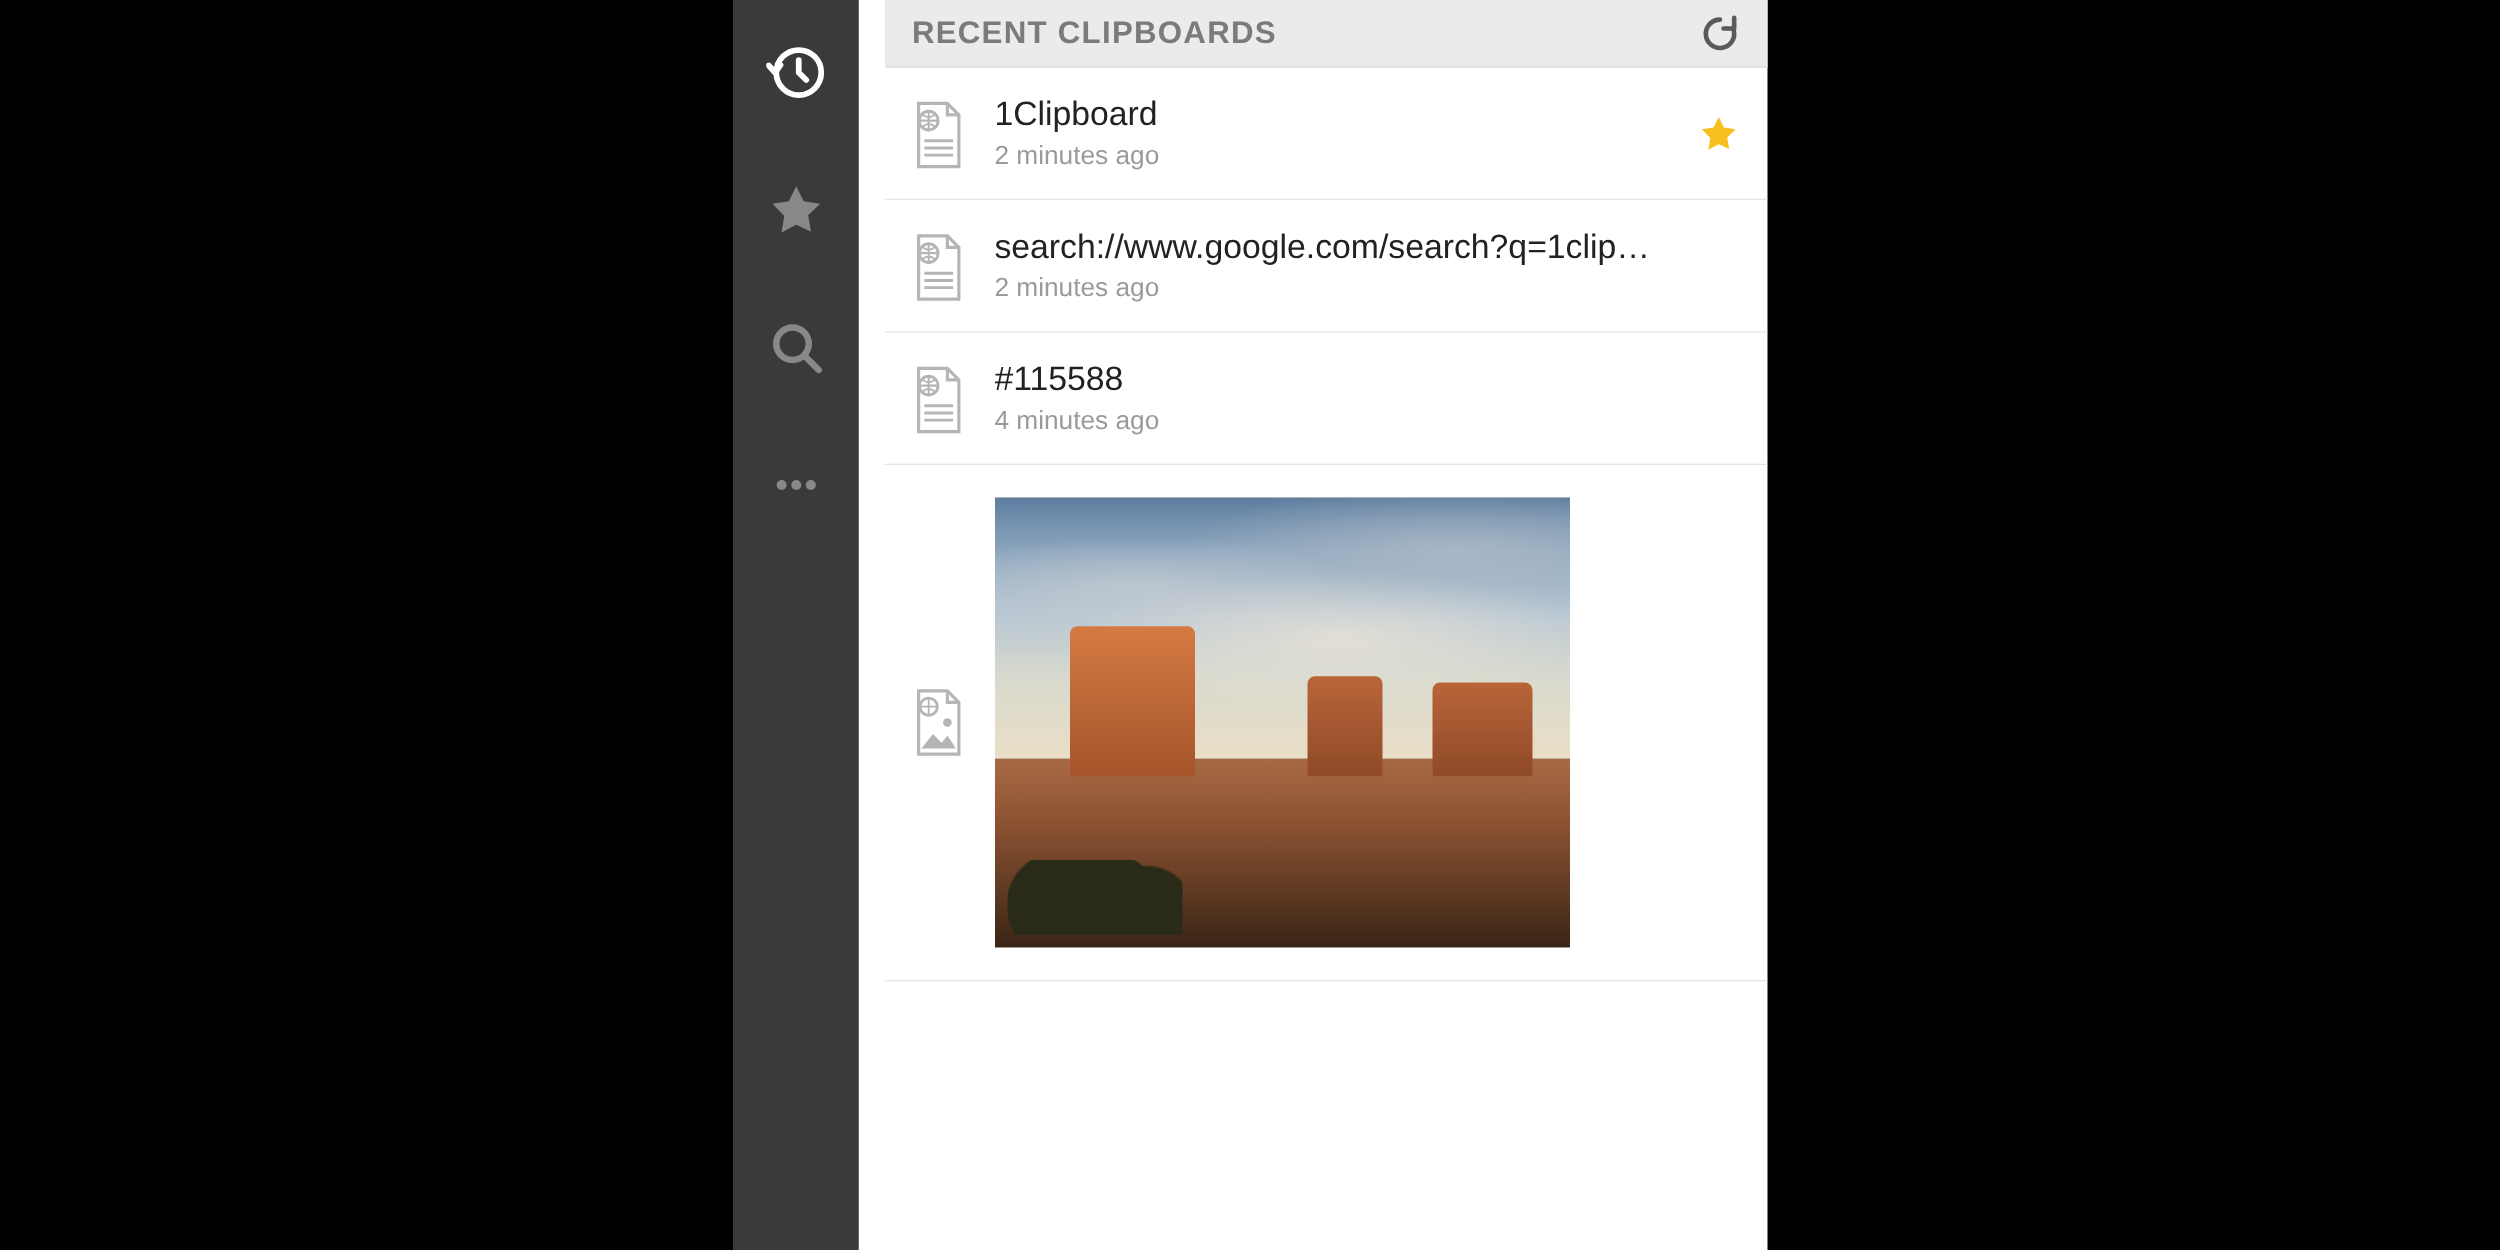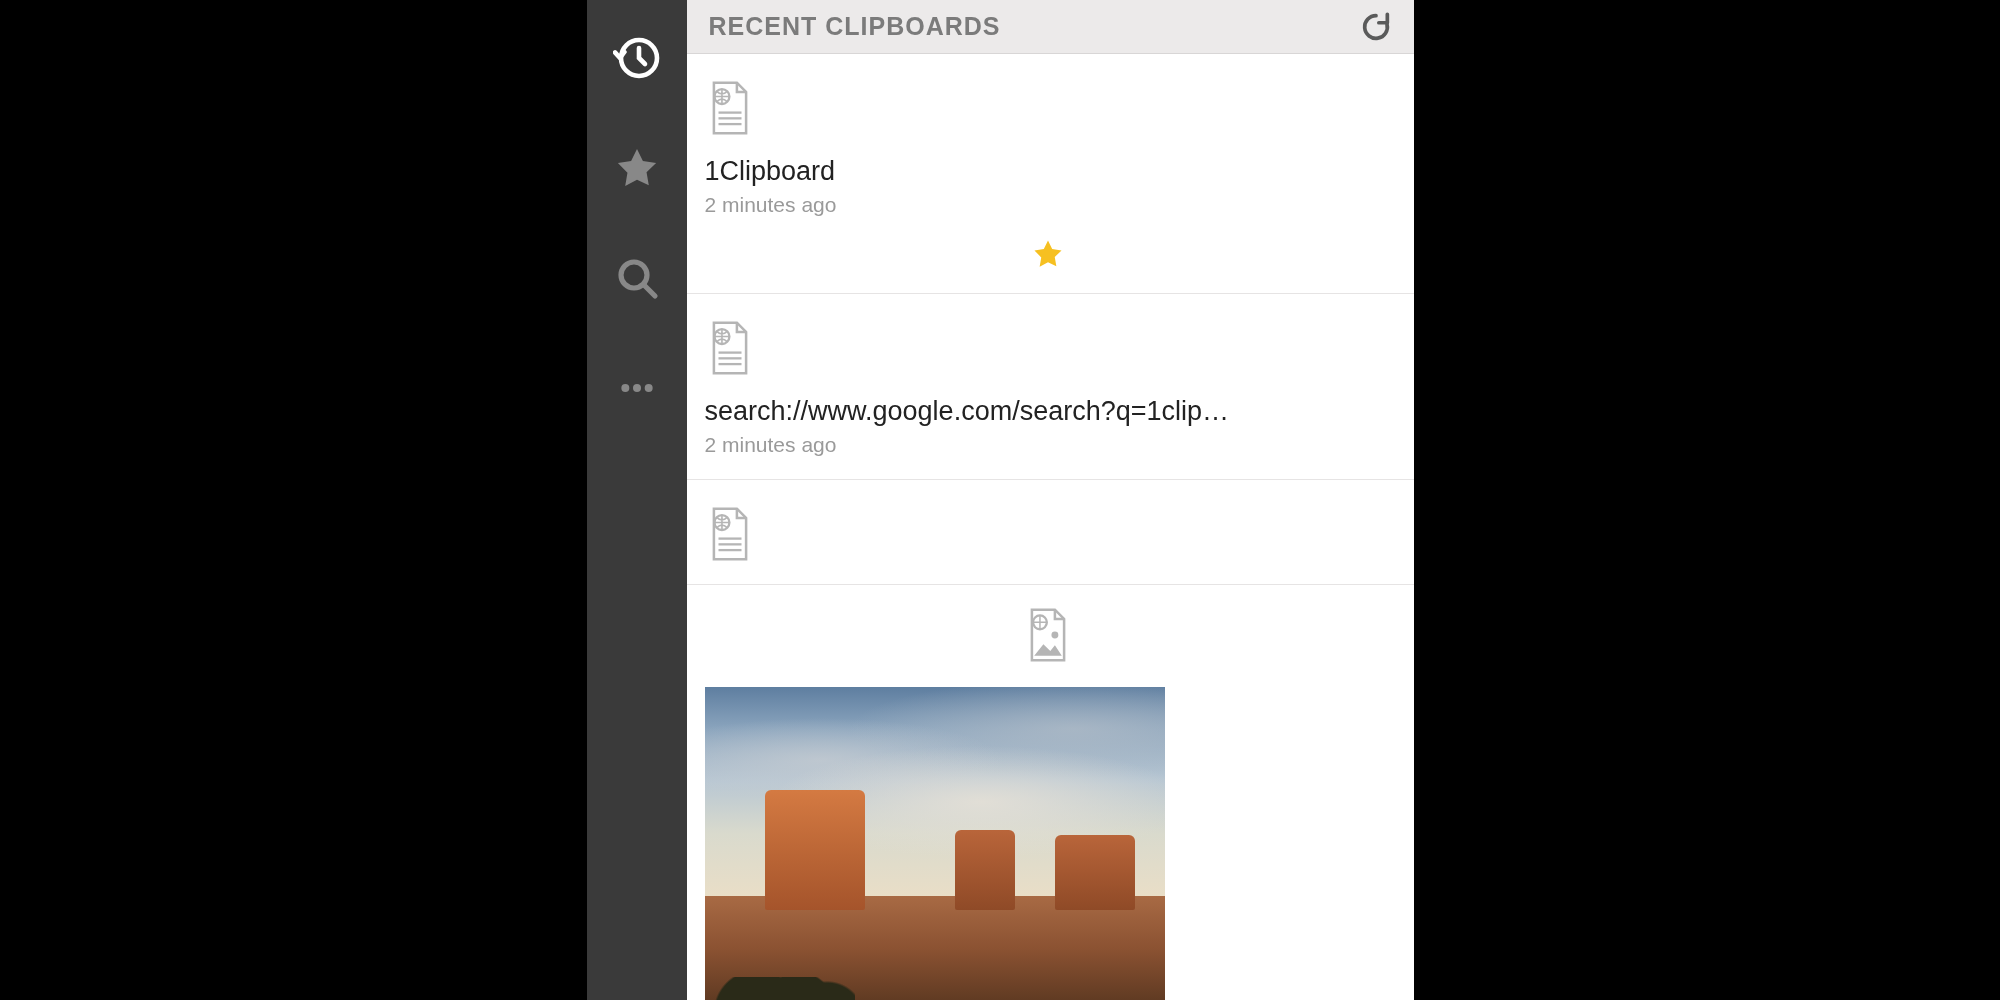--- a/index.html
+++ b/index.html
@@ -10,20 +10,21 @@
     display: flex;
     justify-content: center;
     align-items: flex-start;
   }
   .app {
     width: 827px;
     height: 1000px;
     display: flex;
     background: #fff;
     box-shadow: 0 0 0 1px rgba(0,0,0,.3);
+    gap: 21px;
   }
   
   .sidebar {
     width: 100px;
     background: #3a3a3a;
     display: flex;
     flex-direction: column;
     align-items: center;
     padding-top: 30px;
     gap: 54px;
@@ -69,21 +70,20 @@
   .refresh-btn svg { width: 34px; height: 34px; }
 
   .list { flex: 1; overflow: hidden; }
   .item {
     display: flex;
     align-items: flex-start;
     padding: 22px 22px 22px 18px;
     border-bottom: 1px solid #e6e4e4;
     gap: 20px;
     cursor: pointer;
-    flex-direction: column;
   }
   .item-icon {
     width: 50px;
     display: flex; align-items: flex-start; justify-content: center;
     color: #b5b5b5;
     flex-shrink: 0;
     padding-top: 4px;
   }
   .item-icon svg { width: 46px; height: 56px; }
   .item-body {
@@ -245,20 +245,24 @@
           <svg viewBox="0 0 40 48">
             <path d="M6 2h20l8 8v36H6z" fill="none" stroke="currentColor" stroke-width="2.2"></path>
             <path d="M26 2v8h8" fill="none" stroke="currentColor" stroke-width="2.2"></path>
             <circle cx="13" cy="14" r="6.5" fill="none" stroke="currentColor" stroke-width="2"></circle>
             <path d="M6.5 14h13M13 7.5v13M8.5 9.5c3 3 6 3 9 0M8.5 18.5c3-3 6-3 9 0" stroke="currentColor" stroke-width="1.4" fill="none"></path>
             <line x1="10" y1="28" x2="30" y2="28" stroke="currentColor" stroke-width="2"></line>
             <line x1="10" y1="33" x2="30" y2="33" stroke="currentColor" stroke-width="2"></line>
             <line x1="10" y1="38" x2="30" y2="38" stroke="currentColor" stroke-width="2"></line>
           </svg>
         </div>
+        <div class="item-body">
+          <div class="item-title">#115588</div>
+          <div class="item-time">4 minutes ago</div>
+        </div>
       </div>
 
       <div class="item image">
         <div class="item-icon">
           <svg viewBox="0 0 40 48">
             <path d="M6 2h20l8 8v36H6z" fill="none" stroke="currentColor" stroke-width="2.2"></path>
             <path d="M26 2v8h8" fill="none" stroke="currentColor" stroke-width="2.2"></path>
             <circle cx="13" cy="13" r="6" fill="none" stroke="currentColor" stroke-width="2"></circle>
             <path d="M7 13h12M13 7v12" stroke="currentColor" stroke-width="1.3" fill="none"></path>
             <circle cx="26" cy="24" r="3" fill="currentColor"></circle>

